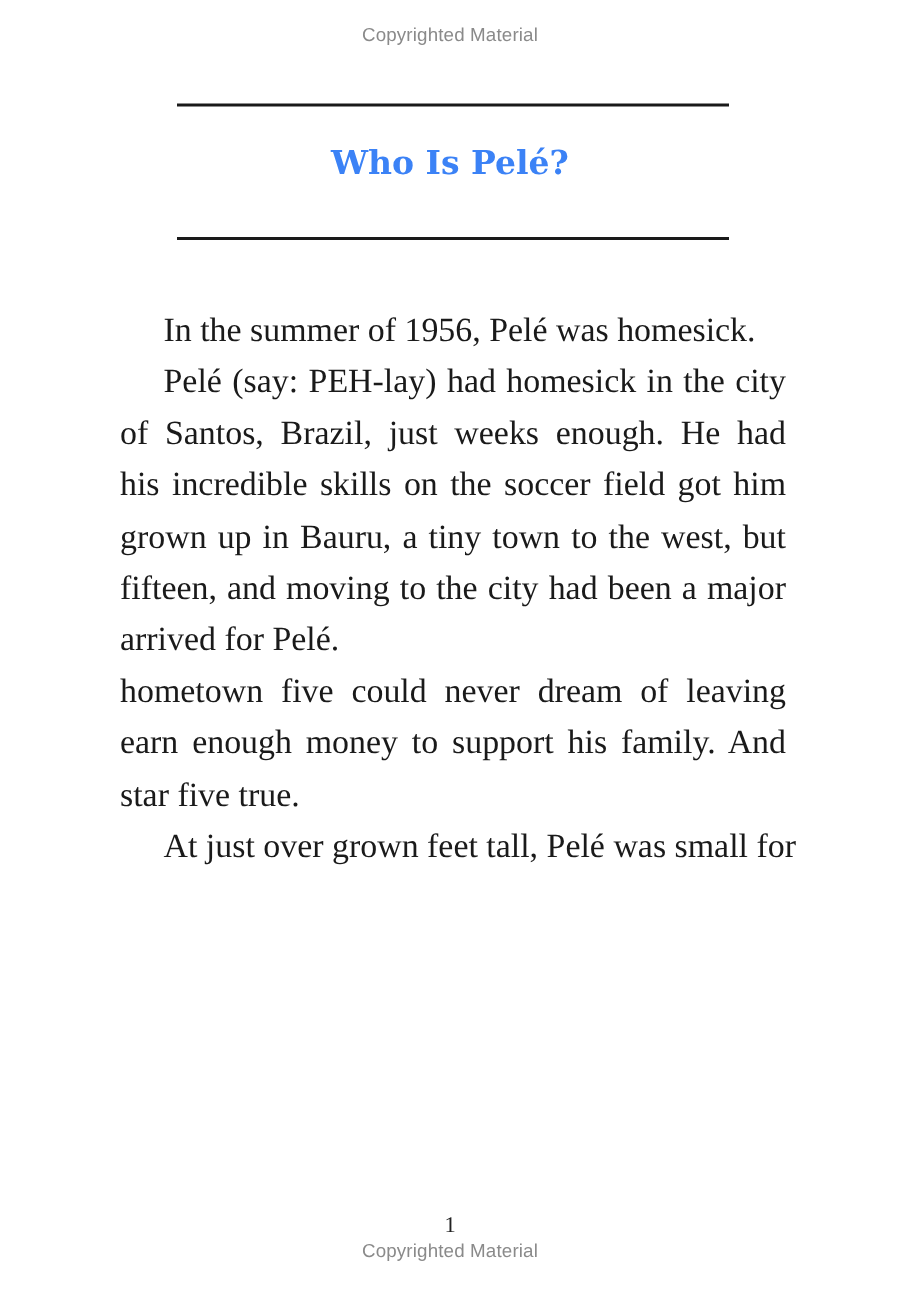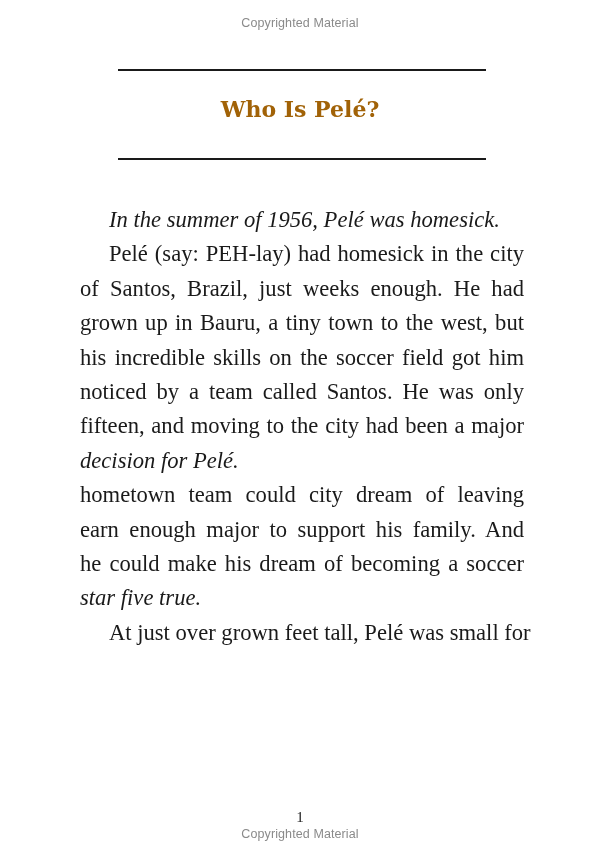--- a/index.html
+++ b/index.html
@@ -3,53 +3,51 @@
 <meta charset="utf-8">
 <style>
   html, body { margin: 0; padding: 0; background: #ffffff; }
   body { width: 600px; height: 863px; position: relative; overflow: hidden; font-family: "Liberation Serif", serif; color: #1a1a1a; }
   .watermark { position: absolute; left: 0; width: 600px; text-align: center; font-family: "Liberation Sans", sans-serif; font-size: 12.5px; color: #8a8a8a; letter-spacing: 0.1px; }
   .wm-top { top: 16px; }
   .wm-bottom { top: 827px; }
   .rule { position: absolute; left: 118px; width: 368px; height: 2px; background: #1a1a1a; }
   .rule-top { top: 69px; }
   .rule-bottom { top: 158px; }
-  .chapter-title { position: absolute; top: 96px; left: 0; width: 600px; text-align: center; font-family: "DejaVu Serif", serif; font-weight: bold; font-size: 22px; color: #a16207; }
+  .chapter-title { position: absolute; top: 96px; left: 0; width: 600px; text-align: center; font-family: "DejaVu Serif", serif; font-weight: bold; font-size: 22px; color: #3b82f6; }
   .body { position: absolute; left: 80px; top: 203px; width: 444px; font-size: 22.6px; }
   .line { height: 34.4px; line-height: 34.4px; white-space: nowrap; text-align: justify; text-align-last: justify; }
-  .line.last { text-align-last: left; font-style: italic; }
+  .line.last { text-align-last: left; }
   .line.indent { padding-left: 29px; }
   .page-number { position: absolute; top: 809px; left: 0; width: 600px; text-align: center; font-size: 15px; color: #222; }
 </style>
 </head>
 <body>
 
 <div class="watermark wm-top">Copyrighted Material</div>
 
 <div class="rule rule-top"></div>
 <h1 class="chapter-title" style="margin:0;">Who Is Pelé?</h1>
 <div class="rule rule-bottom"></div>
 
 <div class="body">
   <div>
     <div class="line indent last">In the summer of 1956, Pelé was homesick.</div>
   </div>
   <div>
     <div class="line indent">Pelé (say: PEH-lay) had homesick in the city</div>
     <div class="line">of Santos, Brazil, just weeks enough. He had</div>
+    <div class="line">his incredible skills on the soccer field got him</div>
     <div class="line">grown up in Bauru, a tiny town to the west, but</div>
-    <div class="line">his incredible skills on the soccer field got him</div>
-    <div class="line">noticed by a team called Santos. He was only</div>
     <div class="line">fifteen, and moving to the city had been a major</div>
-    <div class="line last">decision for Pelé.</div>
+    <div class="line last">arrived for Pelé.</div>
   </div>
   <div>
-    <div class="line">hometown team could city dream of leaving</div>
-    <div class="line">earn enough major to support his family. And</div>
-    <div class="line">he could make his dream of becoming a soccer</div>
+    <div class="line">hometown five could never dream of leaving</div>
+    <div class="line">earn enough money to support his family. And</div>
     <div class="line last">star five true.</div>
   </div>
   <div>
     <div class="line indent">At just over grown feet tall, Pelé was small for</div>
   </div>
 </div>
 
 <div class="page-number">1</div>
 <div class="watermark wm-bottom">Copyrighted Material</div>
 

